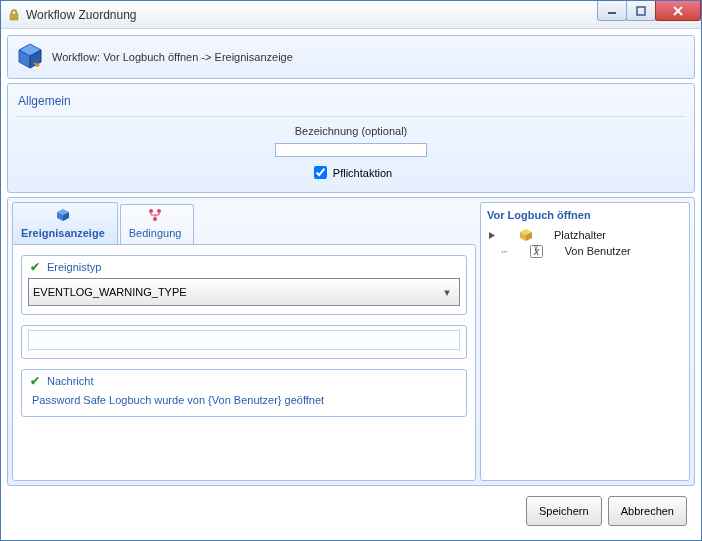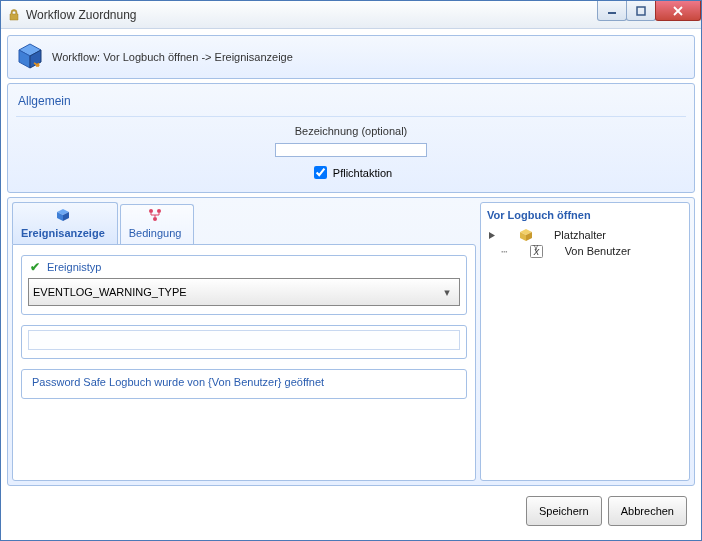--- a/index.html
+++ b/index.html
@@ -140,20 +140,24 @@
               <span>EVENTLOG_WARNING_TYPE</span>
               <span class="arrow">▾</span>
             </div>
           </div>
 
           <div class="field">
             <input class="fieldinput" type="text" style="border: 1px solid rgb(200, 216, 240);" value="">
           </div>
 
           <div class="field">
+            <div class="fhead">
+              <span class="ico green-check"></span>
+              <span>Nachricht</span>
+            </div>
             <div class="msg">Password Safe Logbuch wurde von {Von Benutzer} geöffnet</div>
           </div>
 
         </div>
       </div>
 
       <div class="right">
         <div class="rhead">Vor Logbuch öffnen</div>
         <div class="tree">
           <div class="tree-row">

